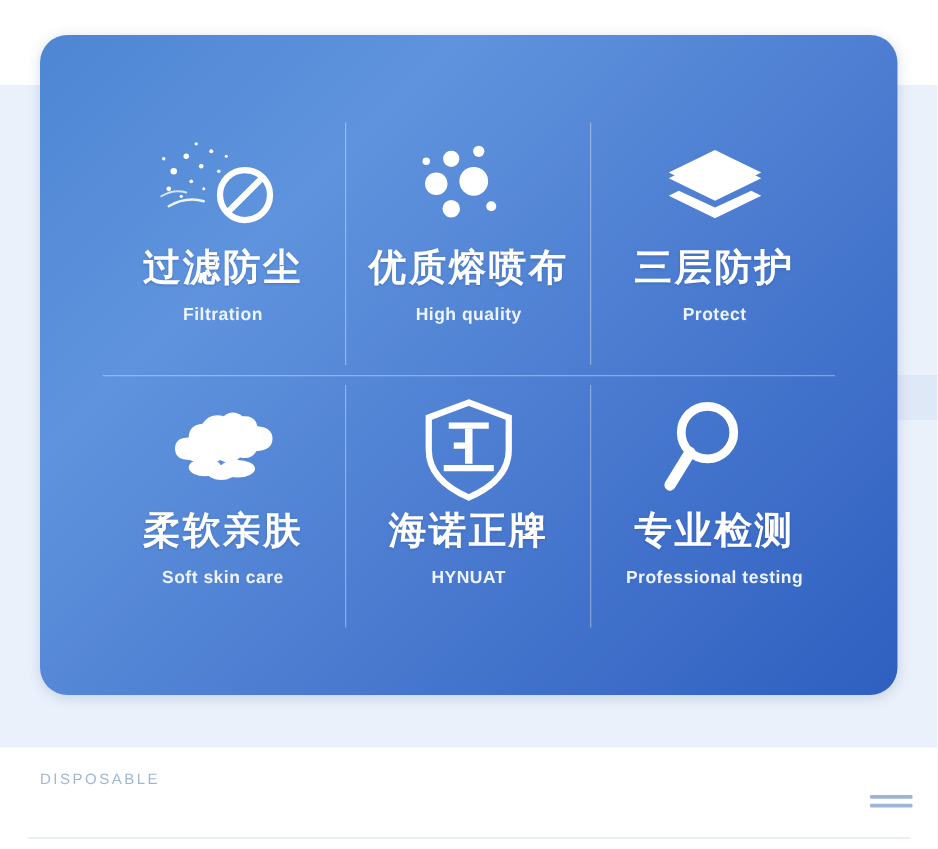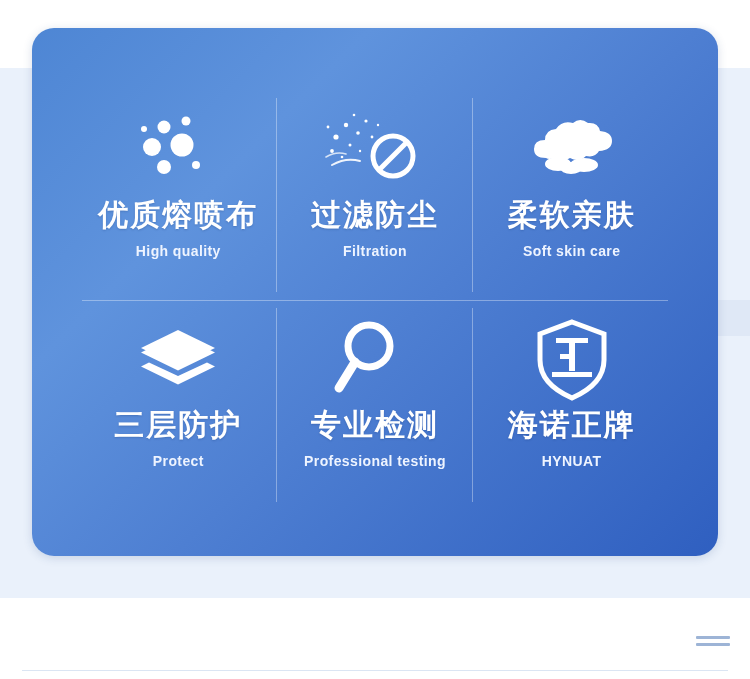--- a/index.html
+++ b/index.html
@@ -161,38 +161,20 @@
 
   <div class="banner-bg-top"></div>
   <div class="banner-bg"></div>
   <div class="side-strip"></div>
 
   <div class="card">
 
     <div class="hdiv"></div>
 
     <div class="grid">
-
-      <div class="cell">
-        <div class="icon-wrap">
-          <svg width="96" height="86" viewBox="0 0 96 86">
-            <g fill="#ffffff">
-              <circle cx="34" cy="20" r="6.5"></circle>
-              <circle cx="56" cy="14" r="4.5"></circle>
-              <circle cx="22" cy="40" r="9"></circle>
-              <circle cx="52" cy="38" r="11.5"></circle>
-              <circle cx="34" cy="60" r="7"></circle>
-              <circle cx="66" cy="58" r="4"></circle>
-              <circle cx="14" cy="22" r="3"></circle>
-            </g>
-          </svg>
-        </div>
-        <div class="title-cn">优质熔喷布</div>
-        <div class="title-en">High quality</div>
-      </div>
 
       <div class="cell">
         <div class="icon-wrap">
           <svg width="110" height="86" viewBox="0 0 110 86">
             <g fill="#ffffff">
               <circle cx="16" cy="30" r="2.6"></circle>
               <circle cx="26" cy="18" r="2.2"></circle>
               <circle cx="38" cy="26" r="1.8"></circle>
               <circle cx="12" cy="44" r="1.9"></circle>
               <circle cx="30" cy="38" r="1.5"></circle>
@@ -211,78 +193,97 @@
               <line x1="60" y1="62" x2="86" y2="36" stroke="#ffffff" stroke-width="5" stroke-linecap="round"></line>
             </g>
           </svg>
         </div>
         <div class="title-cn">过滤防尘</div>
         <div class="title-en">Filtration</div>
       </div>
 
       <div class="cell">
         <div class="icon-wrap">
+          <svg width="96" height="86" viewBox="0 0 96 86">
+            <g fill="#ffffff">
+              <circle cx="34" cy="20" r="6.5"></circle>
+              <circle cx="56" cy="14" r="4.5"></circle>
+              <circle cx="22" cy="40" r="9"></circle>
+              <circle cx="52" cy="38" r="11.5"></circle>
+              <circle cx="34" cy="60" r="7"></circle>
+              <circle cx="66" cy="58" r="4"></circle>
+              <circle cx="14" cy="22" r="3"></circle>
+            </g>
+          </svg>
+        </div>
+        <div class="title-cn">优质熔喷布</div>
+        <div class="title-en">High quality</div>
+      </div>
+
+      <div class="cell">
+        <div class="icon-wrap">
+          <svg width="90" height="80" viewBox="0 0 90 80">
+            <g fill="#ffffff">
+              <path d="M45 10 L82 28 L45 46 L8 28 Z"></path>
+              <path d="M45 42 L74 28.5 L82 32.5 L45 50.5 L8 32.5 L16 28.5 Z"></path>
+              <path d="M45 56 L74 42.5 L82 46.5 L45 64.5 L8 46.5 L16 42.5 Z"></path>
+            </g>
+          </svg>
+        </div>
+        <div class="title-cn">三层防护</div>
+        <div class="title-en">Protect</div>
+      </div>
+
+      <div class="cell">
+        <div class="icon-wrap">
           <svg width="100" height="72" viewBox="0 0 100 72">
             <g fill="#ffffff">
               <path d="M24 44 q-12 0 -12 -9 q0 -9 11 -9 q0 -10 11 -11 q6 -9 17 -6 q7 -6 15 0 q10 -1 12 8 q12 1 12 10 q0 9 -13 10 q-4 7 -13 5 q-7 7 -16 2 q-9 6 -16 0 q-5 2 -8 0 z"></path>
               <ellipse cx="36" cy="50" rx="13" ry="7"></ellipse>
               <ellipse cx="62" cy="51" rx="14" ry="7"></ellipse>
               <ellipse cx="49" cy="54" rx="11" ry="6"></ellipse>
             </g>
           </svg>
         </div>
         <div class="title-cn">柔软亲肤</div>
         <div class="title-en">Soft skin care</div>
       </div>
 
       <div class="cell">
         <div class="icon-wrap">
-          <svg width="90" height="80" viewBox="0 0 90 80">
-            <g fill="#ffffff">
-              <path d="M45 10 L82 28 L45 46 L8 28 Z"></path>
-              <path d="M45 42 L74 28.5 L82 32.5 L45 50.5 L8 32.5 L16 28.5 Z"></path>
-              <path d="M45 56 L74 42.5 L82 46.5 L45 64.5 L8 46.5 L16 42.5 Z"></path>
-            </g>
-          </svg>
-        </div>
-        <div class="title-cn">三层防护</div>
-        <div class="title-en">Protect</div>
-      </div>
-
-      <div class="cell">
-        <div class="icon-wrap">
-          <svg width="88" height="88" viewBox="0 0 88 88">
-            <circle cx="38" cy="30" r="21" fill="none" stroke="#ffffff" stroke-width="7"></circle>
-            <line x1="24" y1="46" x2="8" y2="72" stroke="#ffffff" stroke-width="9" stroke-linecap="round"></line>
-          </svg>
-        </div>
-        <div class="title-cn">专业检测</div>
-        <div class="title-en">Professional testing</div>
-      </div>
-
-      <div class="cell">
-        <div class="icon-wrap">
           <svg width="80" height="88" viewBox="0 0 80 88">
             <path d="M40 6 L72 18 V44 Q72 68 40 82 Q8 68 8 44 V18 Z" fill="none" stroke="#ffffff" stroke-width="5"></path>
             <g fill="#ffffff">
               <rect x="24" y="22" width="32" height="5"></rect>
               <rect x="37" y="27" width="6" height="28"></rect>
               <rect x="28" y="38" width="12" height="5"></rect>
               <rect x="20" y="56" width="40" height="5"></rect>
             </g>
           </svg>
         </div>
         <div class="title-cn">海诺正牌</div>
         <div class="title-en">HYNUAT</div>
       </div>
 
+      <div class="cell">
+        <div class="icon-wrap">
+          <svg width="88" height="88" viewBox="0 0 88 88">
+            <circle cx="38" cy="30" r="21" fill="none" stroke="#ffffff" stroke-width="7"></circle>
+            <line x1="24" y1="46" x2="8" y2="72" stroke="#ffffff" stroke-width="9" stroke-linecap="round"></line>
+          </svg>
+        </div>
+        <div class="title-cn">专业检测</div>
+        <div class="title-en">Professional testing</div>
+      </div>
+
     </div>
   </div>
 
   <div class="footer-text">
+    <div>DISPOSABLE</div>
   </div>
 
   <div class="equals-mark">
     <i></i>
       <i></i>
   </div>
 
   <div class="bottom-rule"></div>
 
 </div>

